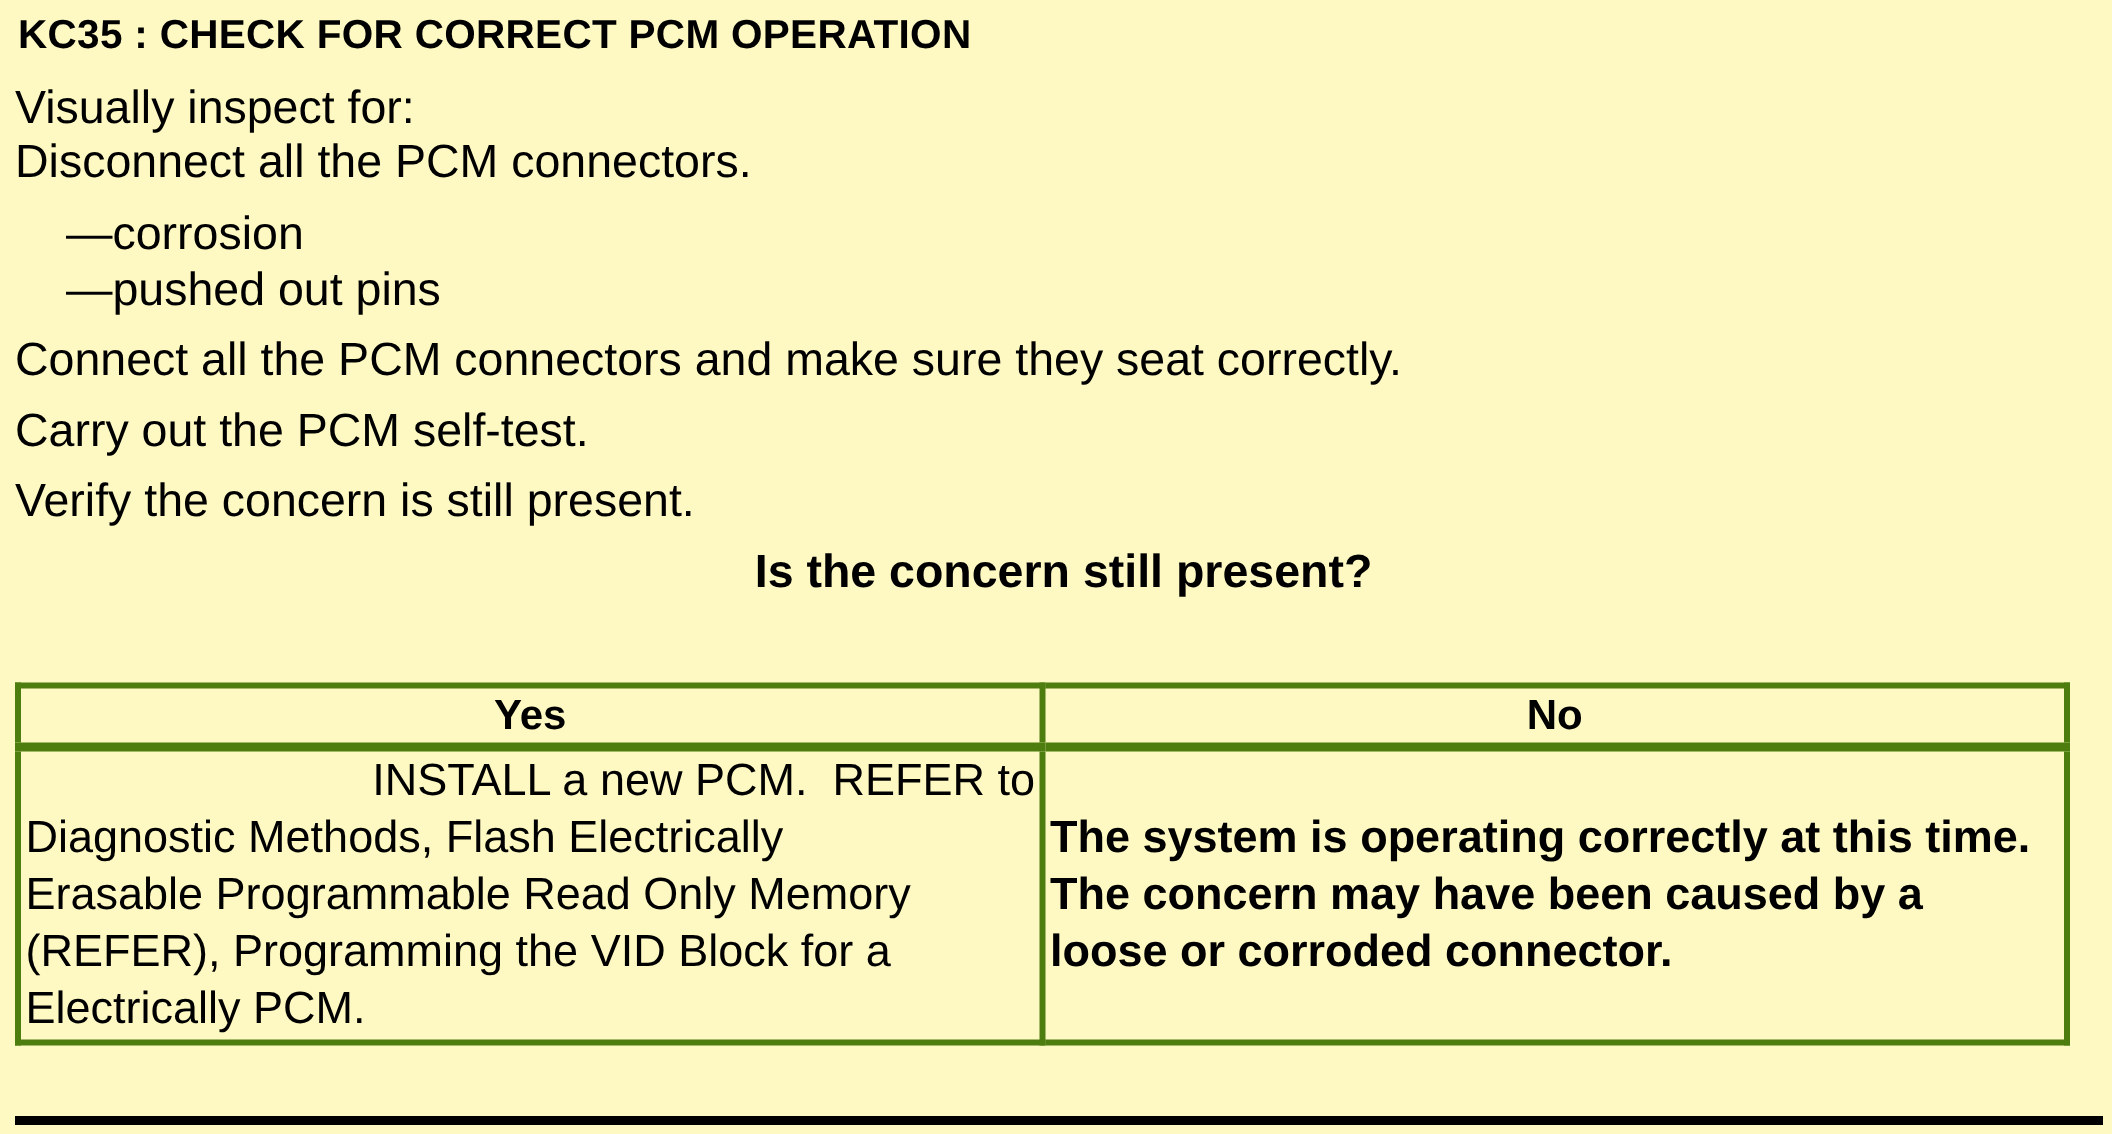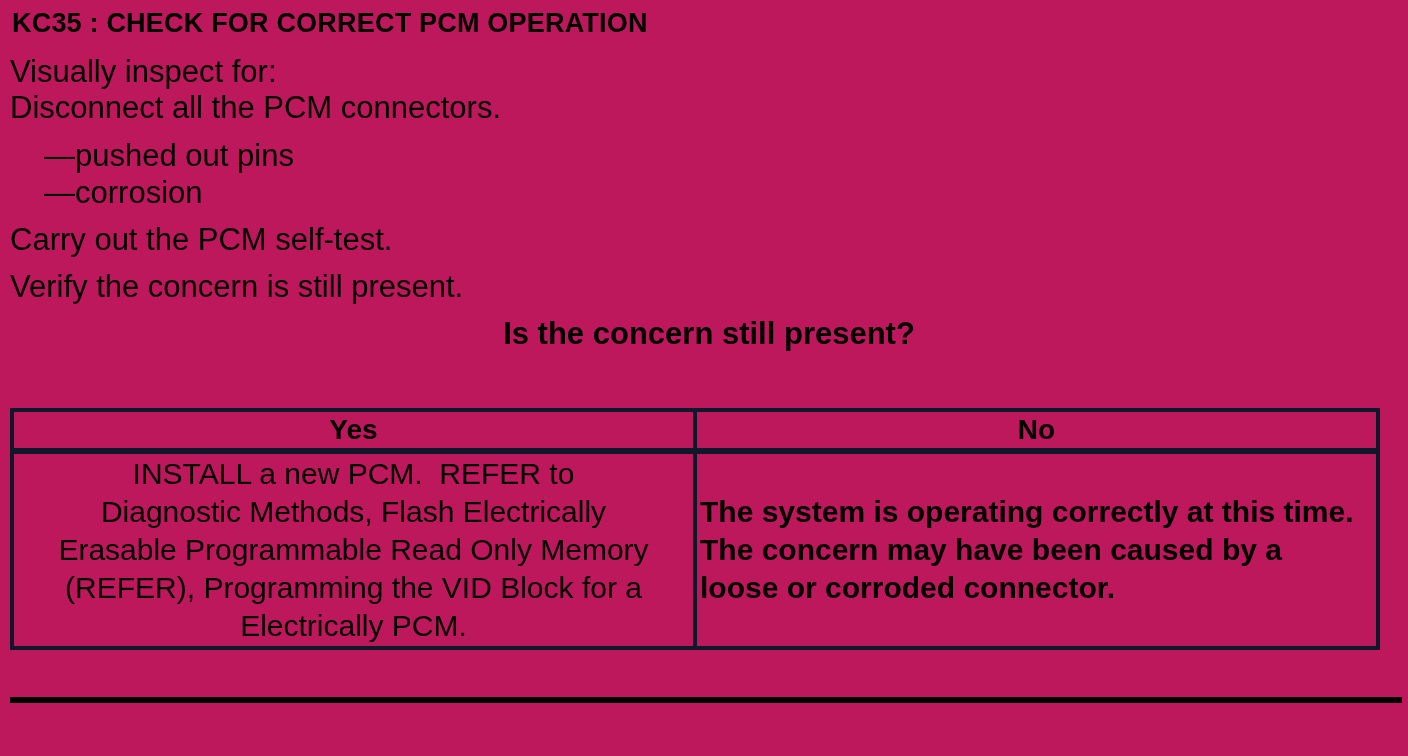--- a/index.html
+++ b/index.html
@@ -2,21 +2,21 @@
 <html><head>
 <meta charset="utf-8">
 <style>
   * { box-sizing: border-box; }
   html, body { margin: 0; padding: 0; background: #ffffff; }
   .page {
     position: relative;
     width: 1408px;
     height: 756px;
     padding: 6px 0 0 10px;
-    background: #be185d;
+    background: #fef9c3;
     color: #000000;
     font-family: "Liberation Sans", sans-serif;
     font-size: 31px;
     line-height: 36px;
     overflow: hidden;
   }
   .title {
     font-size: 27px;
     line-height: 30px;
     font-weight: bold;
@@ -28,64 +28,65 @@
   .inspect-item { padding-left: 34px; line-height: 37px; }
   .question { font-weight: bold; margin: 0; text-align: center; }
   table.decision {
     border-collapse: collapse;
     table-layout: fixed;
     width: 1370px;
     margin-top: 56px;
   }
   table.decision th,
   table.decision td {
-    border: 4px solid #0f172a;
+    border: 4px solid #4d7c0f;
   }
   table.decision th {
     width: 50%;
     font-size: 28px;
     font-weight: bold;
     text-align: center;
     height: 40px;
     padding: 0;
     border-bottom-width: 6px;
   }
   table.decision td {
     font-size: 30px;
     line-height: 38px;
     height: 192px;
     padding: 1px 3px;
   }
   td.yes-cell { vertical-align: top; }
   td.no-cell  { vertical-align: middle; font-weight: bold; }
-  .cell-line { text-align: center; white-space: pre-wrap; }
-  .cell-line.first-left { text-align: center; }
+  .cell-line { white-space: pre-wrap; }
+  .cell-line.first-left { text-align: right; }
   .no-cell .cell-line { text-align: left; }
   .bottom-rule {
     height: 6px;
     width: 1392px;
     background: #000000;
     margin-top: 47px;
   }
 </style>
 </head>
 <body>
 
 <div class="page">
 
   <div class="title">KC35 : CHECK FOR CORRECT PCM OPERATION</div>
 
   <p class="step" style="margin-bottom:0">Visually inspect for:</p>
 
   <p class="step">Disconnect all the PCM connectors.</p>
   <div class="inspect-list">
+    <div class="inspect-item">—corrosion</div>
     <div class="inspect-item">—pushed out pins</div>
-    <div class="inspect-item">—corrosion</div>
   </div>
 
+  <p class="step">Connect all the PCM connectors and make sure they seat correctly.</p>
   <p class="step">Carry out the PCM self-test.</p>
   <p class="step">Verify the concern is still present.</p>
 
   <p class="question">Is the concern still present?</p>
 
   <table class="decision">
     <thead>
       <tr>
         <th>Yes</th>
         <th>No</th>

